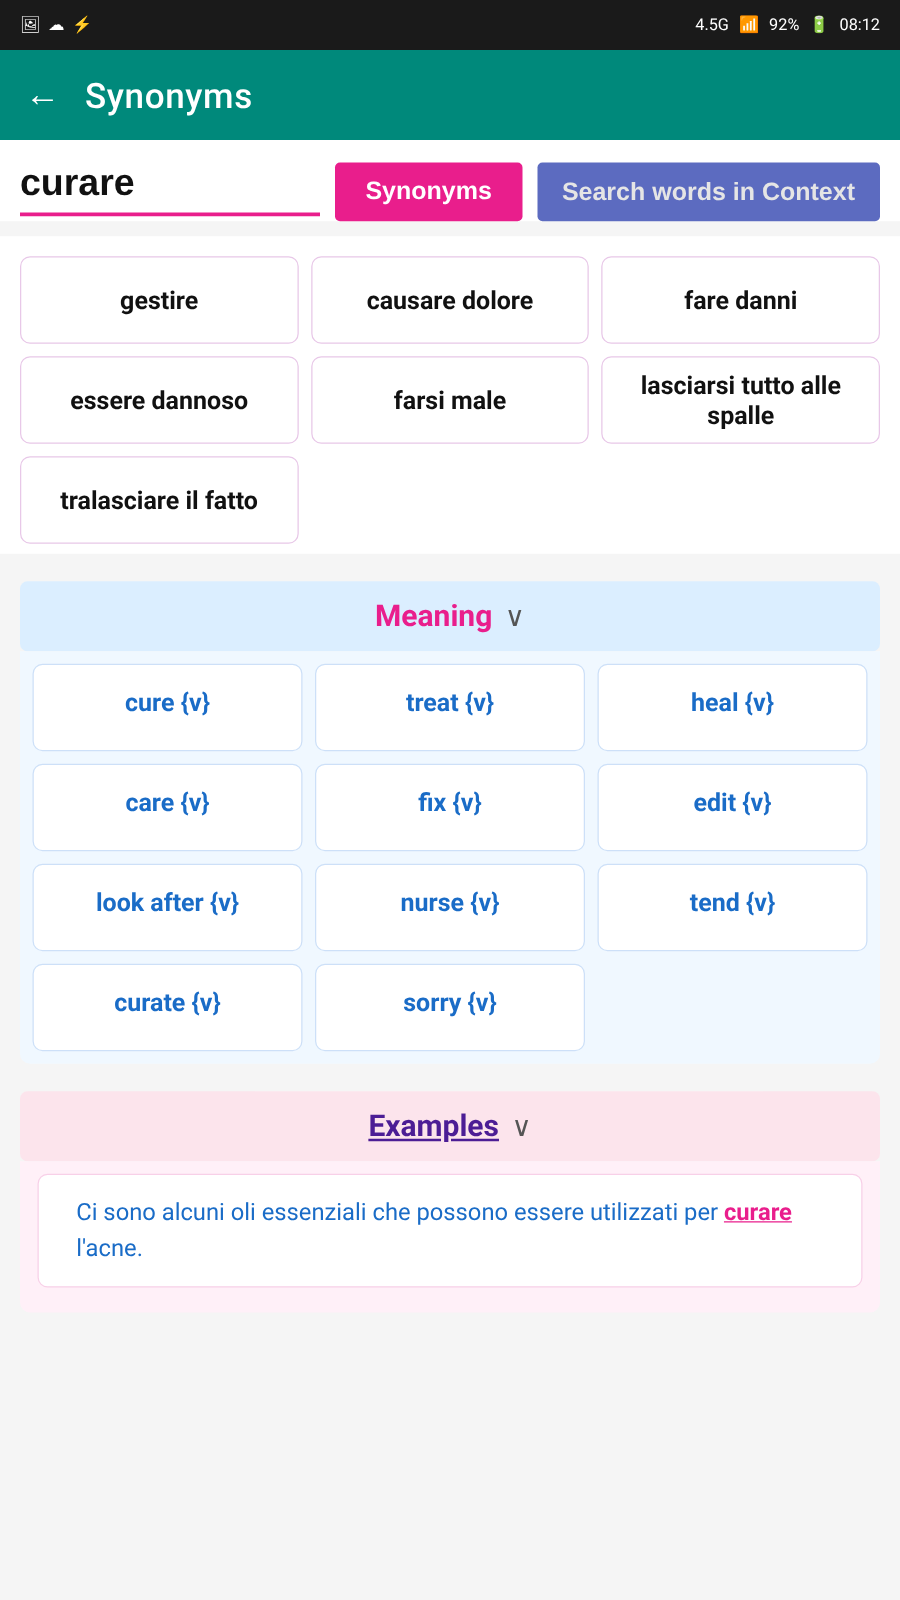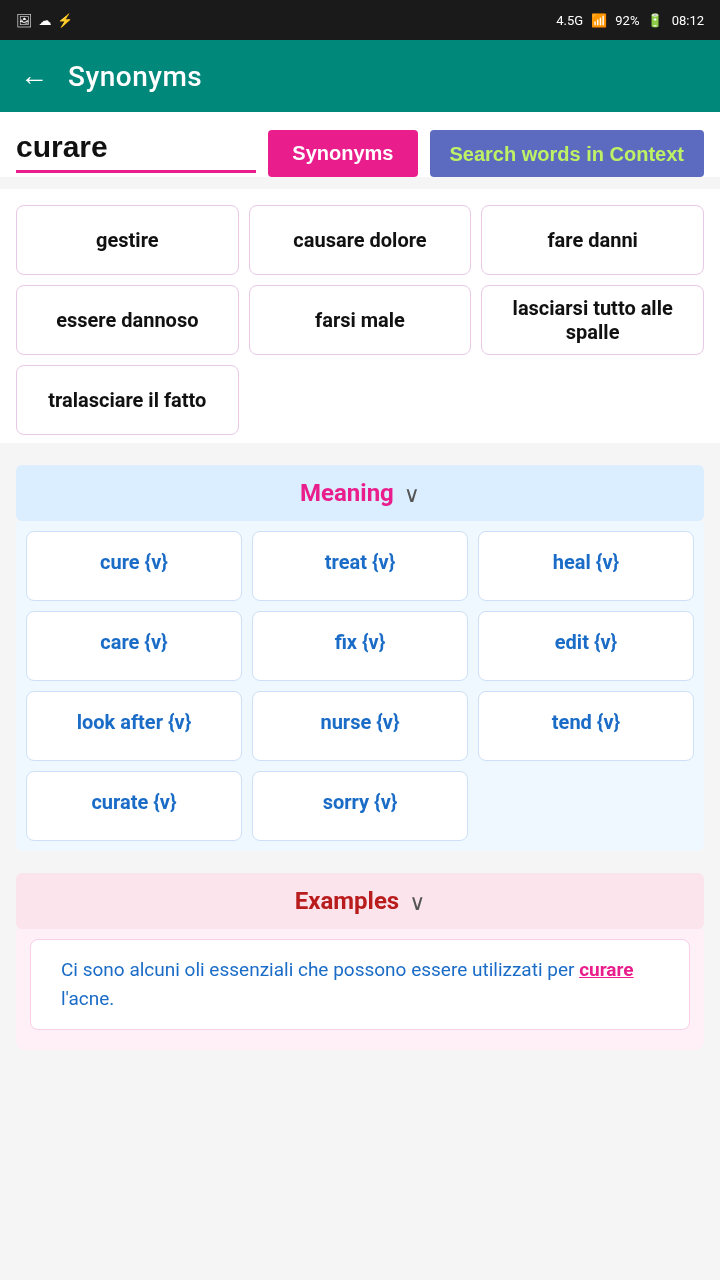--- a/index.html
+++ b/index.html
@@ -88,21 +88,21 @@
       font-weight: 600;
       border: none;
       border-radius: 4px;
       padding: 12px 24px;
       cursor: pointer;
       min-width: 140px;
       text-align: center;
     }
     .btn-search-context {
       background: #5c6bc0;
-      color: #bef264;
+      color: #e5e5e5;
       font-size: 20px;
       font-weight: 600;
       border: none;
       border-radius: 4px;
       padding: 4px 20px;
       cursor: pointer;
       min-width: 160px;
       text-align: center;
       line-height: 1.3;
     }
@@ -147,21 +147,22 @@
     }
     .section-header.pink {
       background: #fce4ec;
     }
     .section-header-label {
       font-size: 24px;
       font-weight: 700;
       color: #e91e8c;
     }
     .section-header.pink .section-header-label {
-      color: #b91c1c;
+      color: #4c1d95;
+      text-decoration: underline;
     }
     .chevron {
       font-size: 22px;
       color: #555;
     }
 
     
     .meaning-section {
       background: #f0f8ff;
       margin: 0 16px 0 16px;

